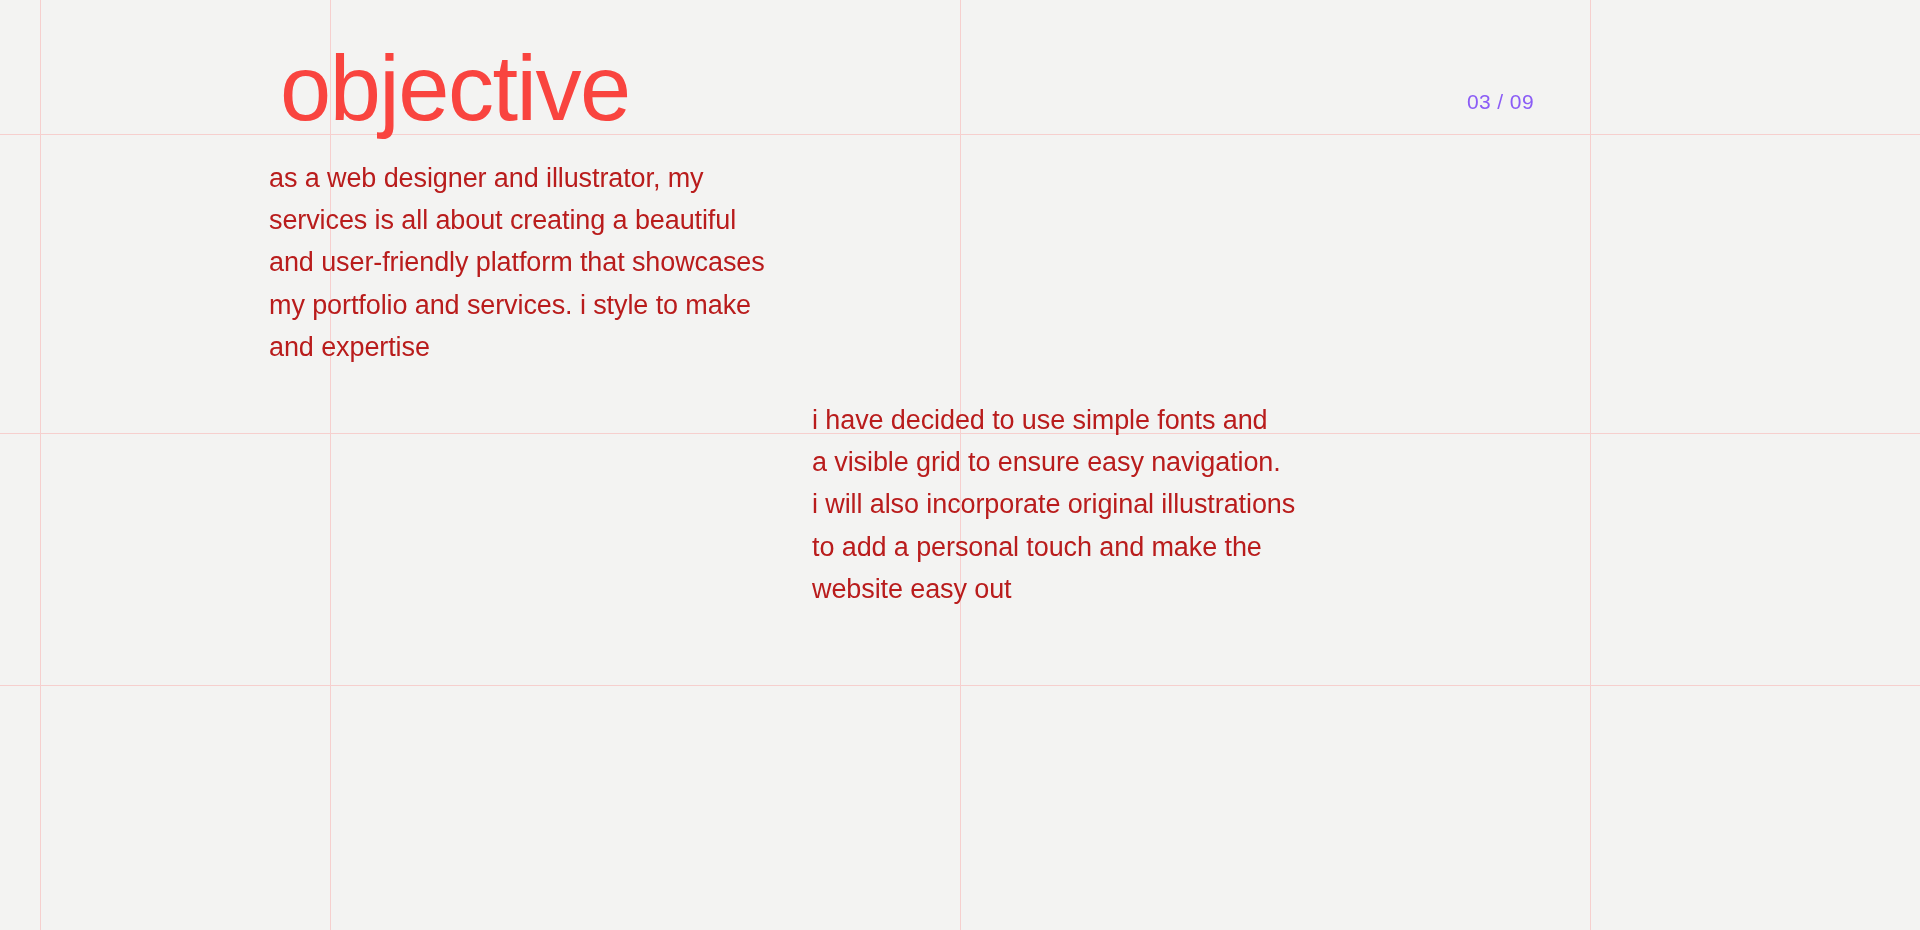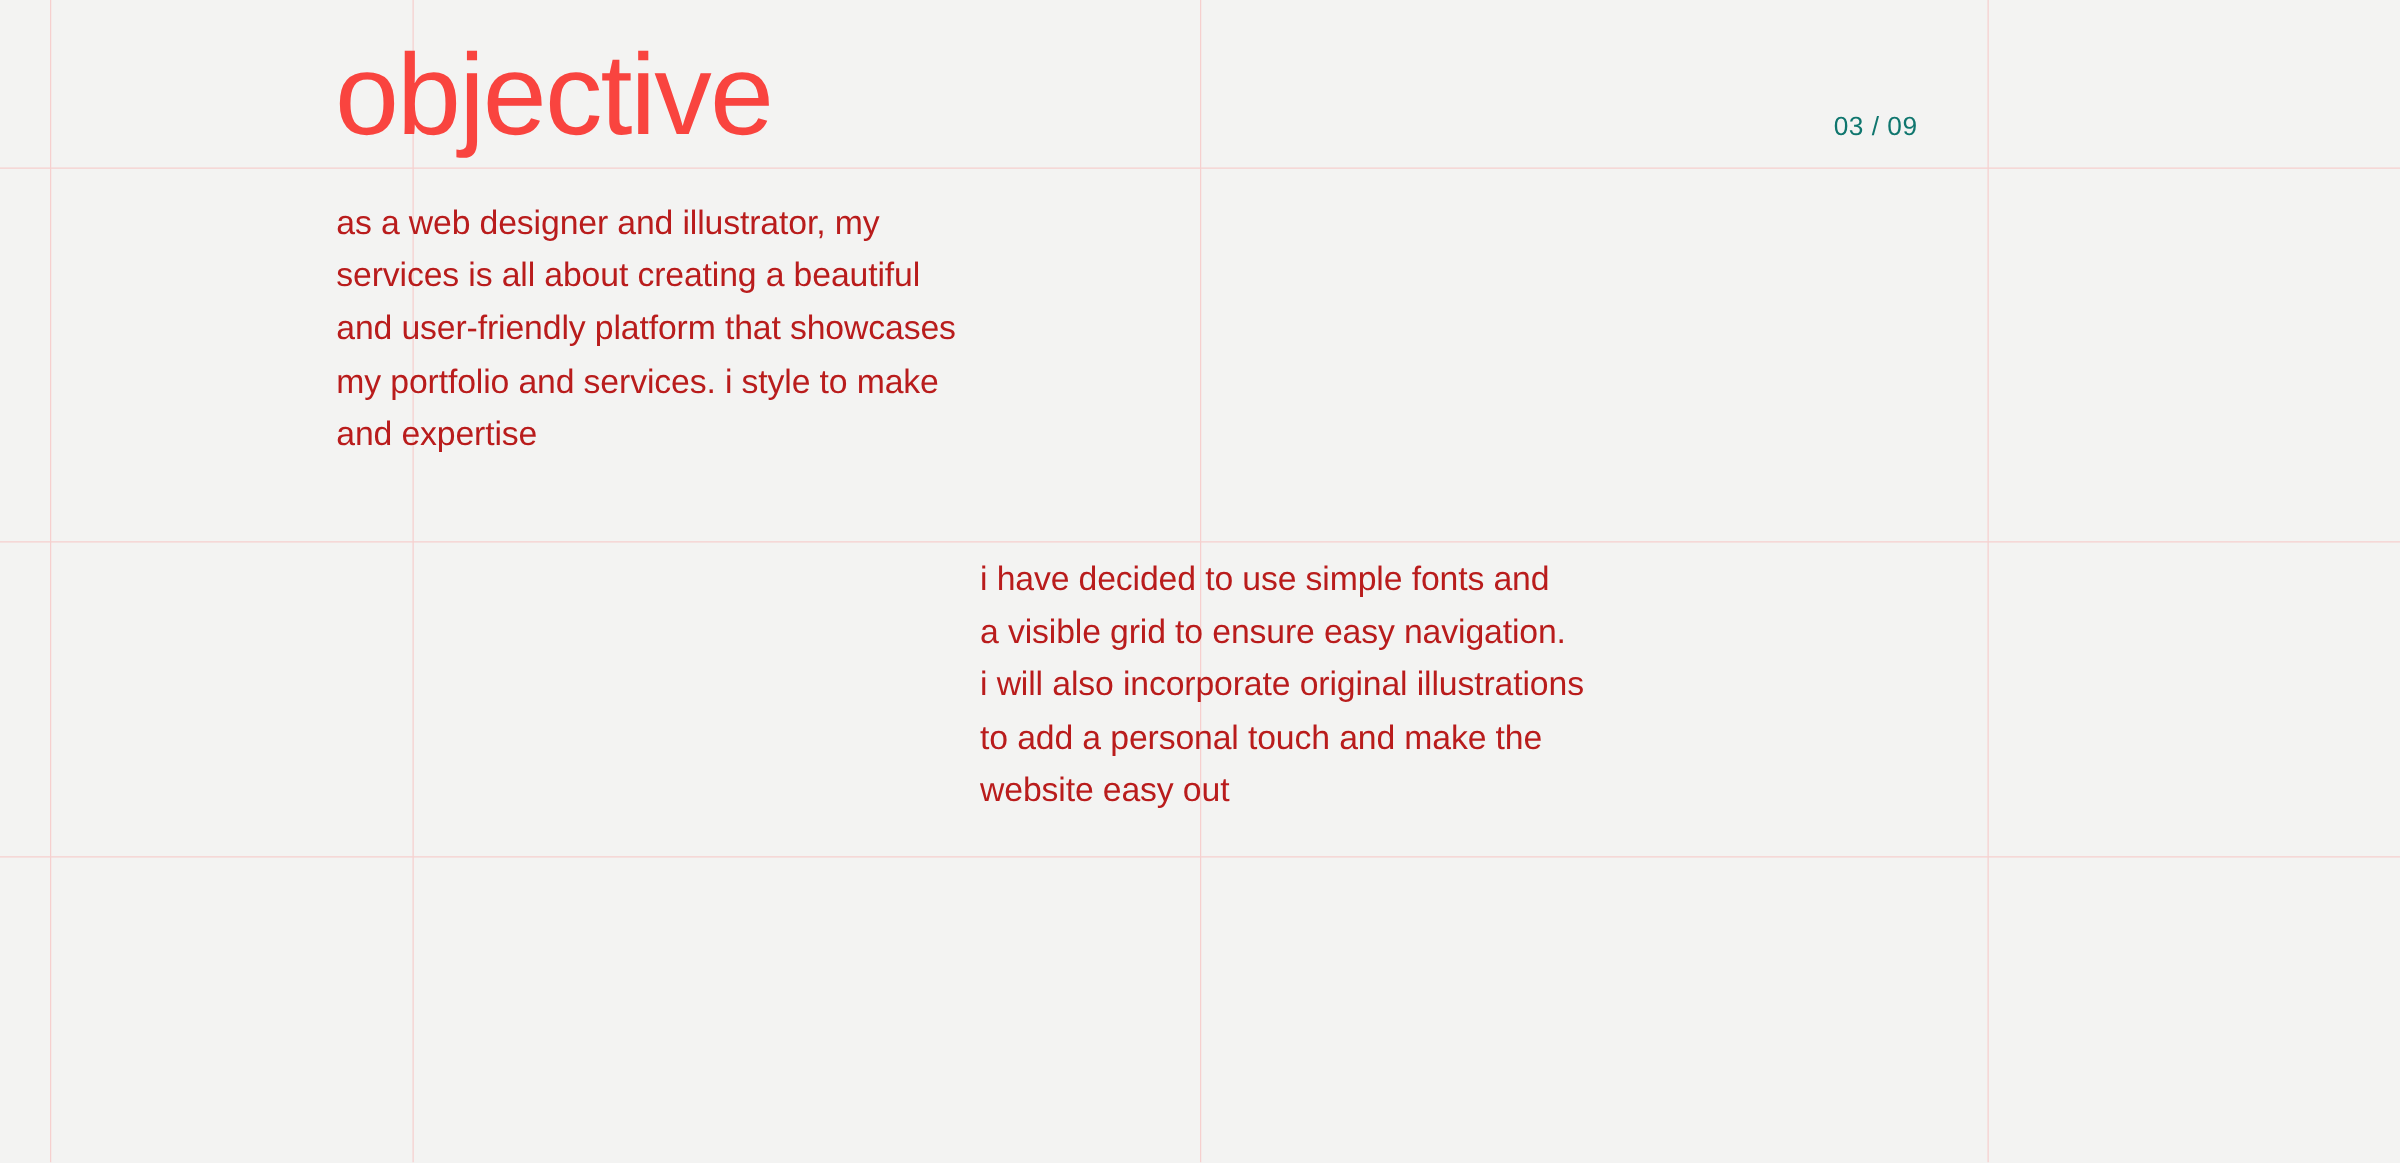--- a/index.html
+++ b/index.html
@@ -50,21 +50,21 @@
     position: absolute;
   }
 
   .heading {
     color: #f9443f;
     font-family: "Liberation Sans", sans-serif;
     font-weight: 300;
     font-size: 92px;
     line-height: 1;
     letter-spacing: -1.5px;
-    margin: 0;
+    margin: 12px;
     white-space: nowrap;
   }
 
   .paragraph {
     color: #b91c1c;
     font-family: "Liberation Sans", sans-serif;
     font-weight: 400;
     font-size: 27px;
     line-height: 42.2px;
     letter-spacing: -0.1px;
@@ -74,28 +74,28 @@
   .paragraph .line {
     display: block;
   }
 
   
   #objective-heading { left: 268px; top: 30px; }
   #objective-body    { left: 269px; top: 157px; }
 
   
   #solution-heading  { left: 783px; top: 272px; }
-  #solution-body     { left: 784px; top: 399px; margin-top: 43px; }
+  #solution-body     { left: 812px; top: 399px; }
 
   
   .page-counter {
     position: absolute;
     right: 386px;
     top: 90px;
-    color: #0f766e;
+    color: #8b5cf6;
     font-family: "Liberation Sans", sans-serif;
     font-weight: 400;
     font-size: 21px;
     letter-spacing: 0.4px;
     white-space: nowrap;
   }
 </style>
 </head>
 <body>
 

